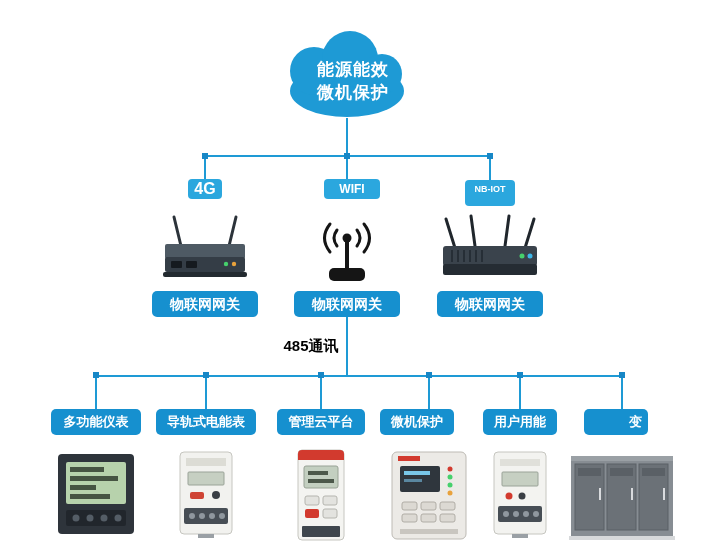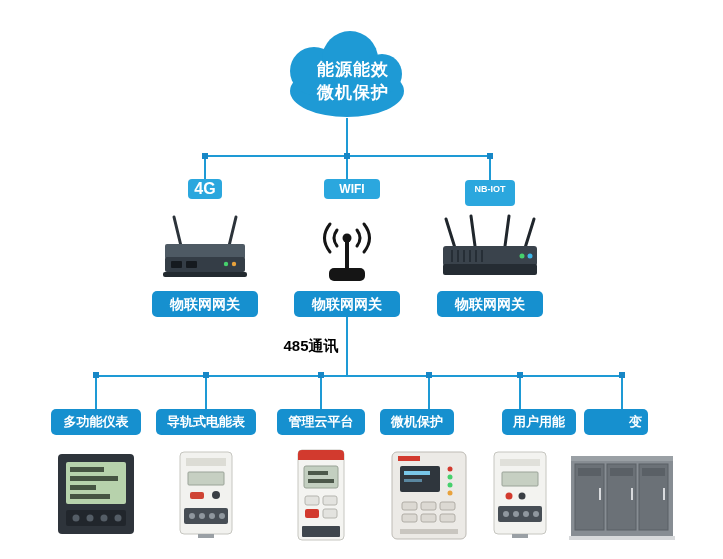--- a/index.html
+++ b/index.html
@@ -25,21 +25,21 @@
   .gw  { width:106px; font-size:14px; top:291px; }
   .gw1 { left:152px; } .gw2 { left:294px; } .gw3 { left:437px; }
 
   .bus-label { position:absolute; left:276px; top:337px; width:70px; text-align:center;
                color:#000000; font-weight:bold; font-size:15px; }
 
   .d1 { left:51px;  top:409px; width:90px;text-align:center;  }
   .d2 { left:156px; top:409px; width:100px; }
   .d3 { left:277px; top:409px; width:88px;  }
   .d4 { left:380px; top:409px; width:74px;  }
-  .d5 { left:483px; top:409px; width:74px;margin-left:19px;  }
+  .d5 { left:483px; top:409px; width:74px;  }
   .d6 { left:584px; top:409px; width:64px;padding-left:39px;  }
 
   .img { position:absolute; }
 </style>
 </head>
 <body>
 
 <div class="stage">
 
   <svg class="cloud-svg" width="150" height="100" viewBox="0 0 150 100">

